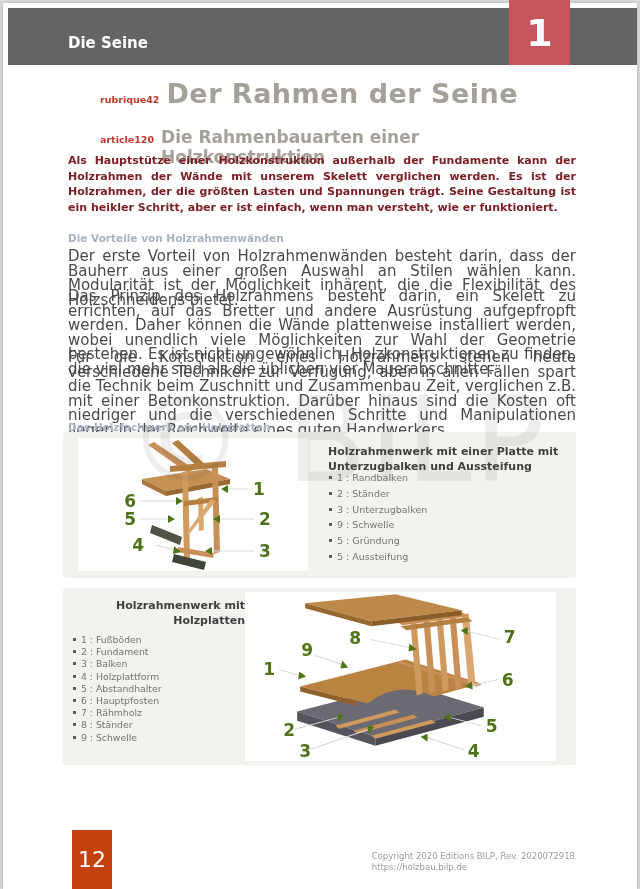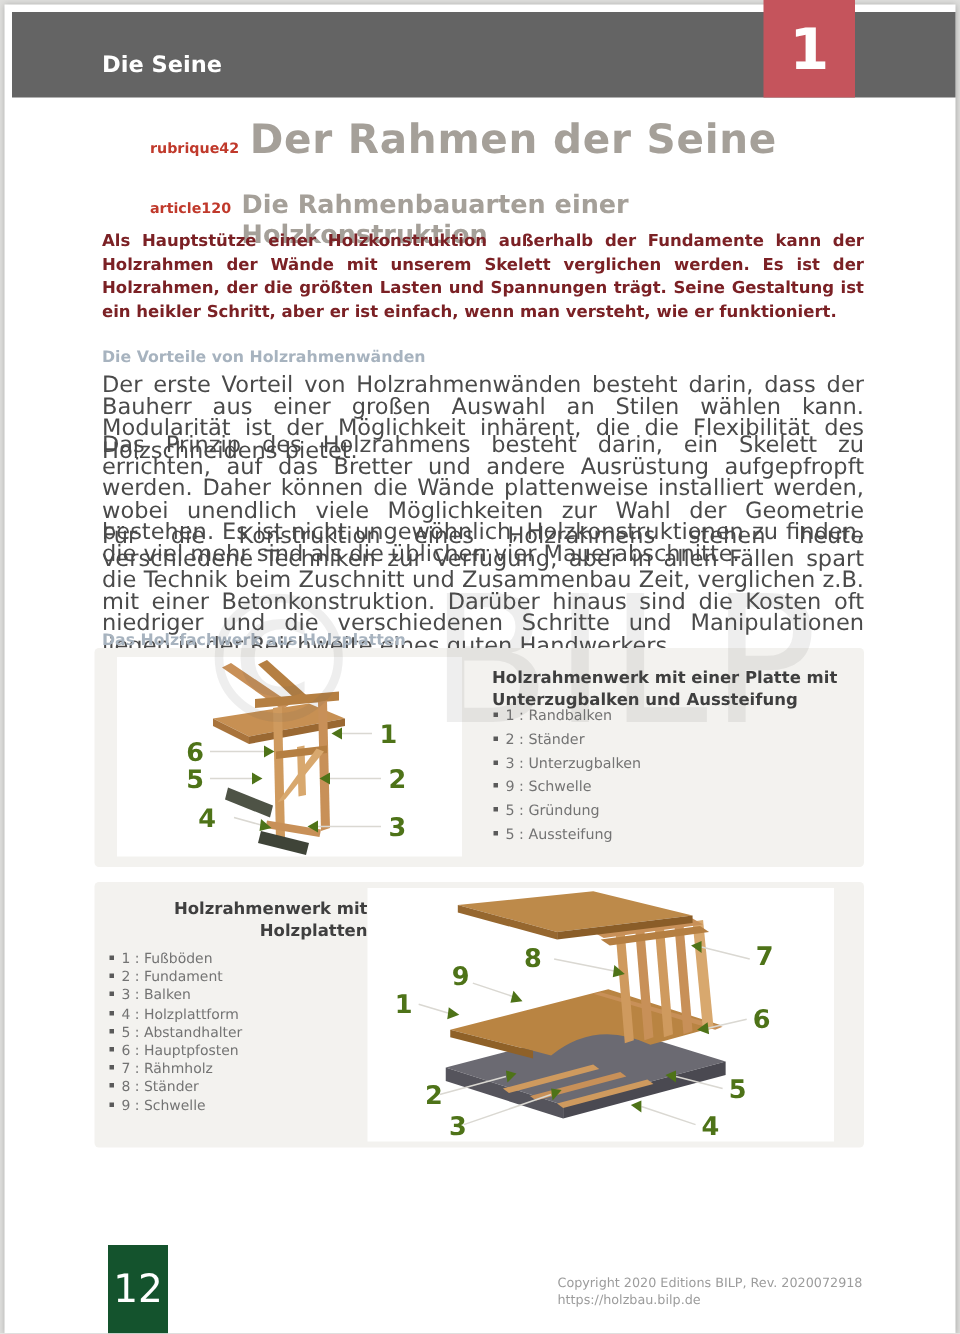--- a/index.html
+++ b/index.html
@@ -48,22 +48,22 @@
   .legend li::before { content:""; display:inline-block; width:3px; height:3px; background:#5a5a5a; margin-right:5px; vertical-align:2px; }
   .legend1 { position:absolute; left:266px; top:38px; font-size:9.5px; }
   .legend1 li { line-height:15.8px; }
   .legend2 { position:absolute; left:10px; top:46px; font-size:9.3px; }
   .legend2 li { line-height:12.2px; }
 
   svg text.callout { font-family:"DejaVu Sans","Liberation Sans",sans-serif; font-size:17px; font-weight:bold; fill:#4e7318; }
   svg .leader { stroke:#dad8d2; stroke-width:1; fill:none; }
 
   
-  .page-num { position:absolute; left:69px; top:827px; width:40px; height:59px; background:#14532d;
-              display:flex; align-items:center; justify-content:center; color:#fff; font-size:26px; }
+  .page-num { position:absolute; left:69px; top:827px; width:40px; height:59px; background:#c2410c;
+              display:flex; align-items:center; justify-content:center; color:#fff; font-size:22px; }
   .copyright { position:absolute; right:62px; top:848px; text-align:left; font-size:8.5px; color:#9c9c9c; line-height:11px; }
 </style>
 </head>
 <body>
 
 <div class="screen">
   <div class="page">
 
     <div class="chapter-bar">
       <div class="chapter-title">Die Seine</div>

